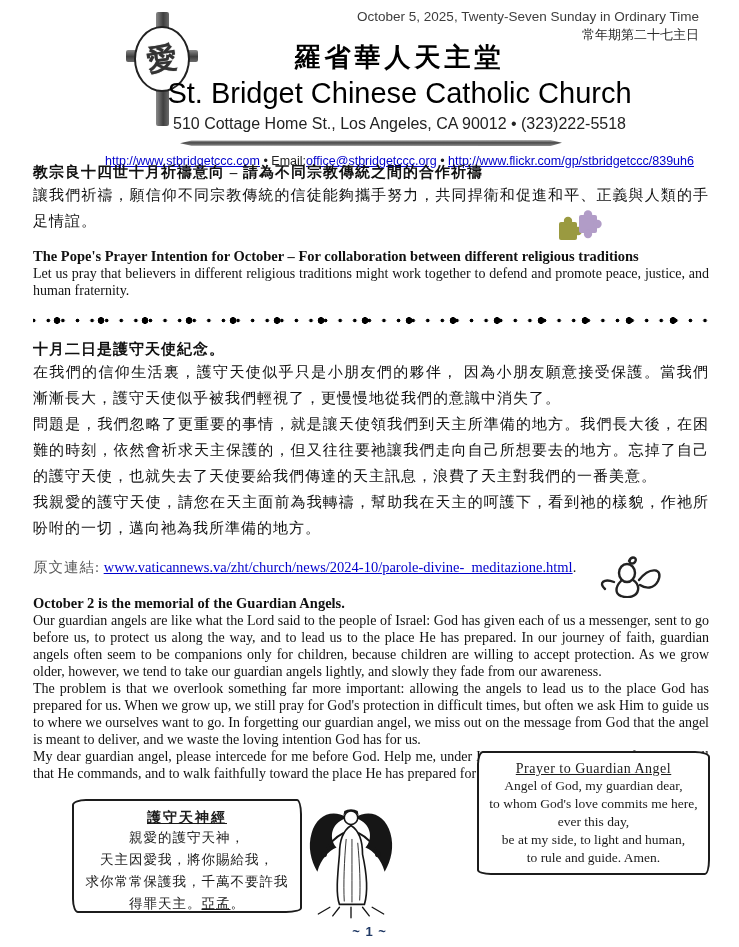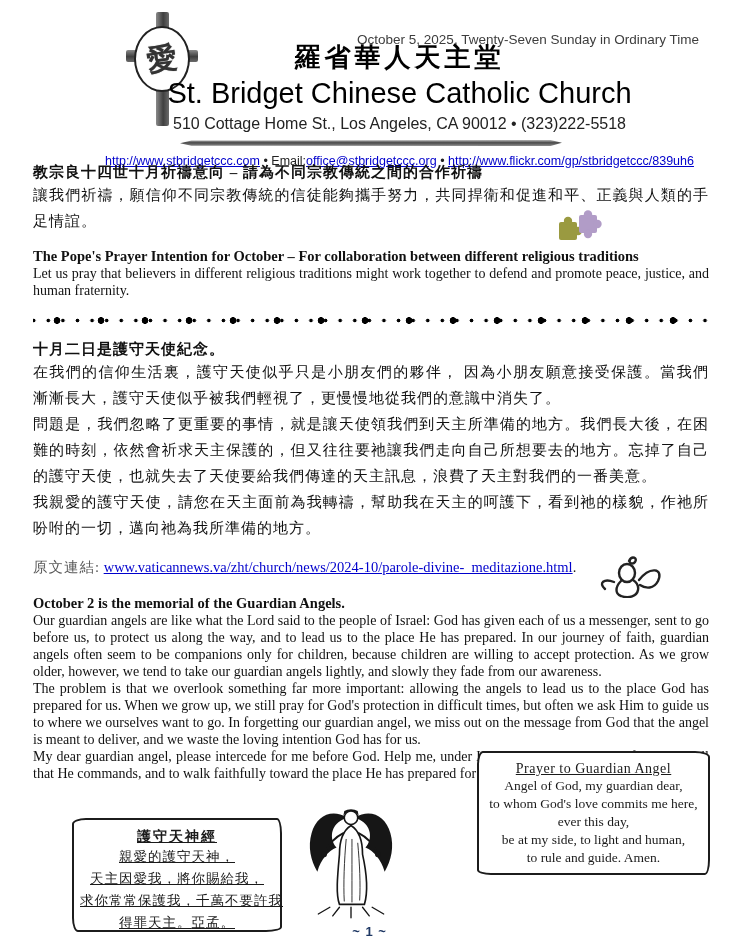--- a/index.html
+++ b/index.html
@@ -3,21 +3,21 @@
 <meta charset="utf-8">
 <style>
   * { margin:0; padding:0; box-sizing:border-box; }
   html,body { background:#fff; }
   body {
     width:739px; height:947px; position:relative; overflow:hidden;
     font-family:"Liberation Serif", serif; color:#1a1a1a;
   }
   
   .date-block { position:absolute; top:8px; right:40px; text-align:right;
-    font-family:"Liberation Sans", sans-serif; color:#3d3d3d; font-size:13.5px; line-height:18px;margin-top:23px; }
+    font-family:"Liberation Sans", sans-serif; color:#3d3d3d; font-size:13.5px; line-height:18px; }
   .date-zh { font-family:"Liberation Serif", serif; font-size:13px; color:#2b2b2b; }
 
   .logo { position:absolute; left:116px; top:12px; width:92px; height:116px; }
   .cross-v { position:absolute; left:40px; top:0; width:13px; height:114px;
     background:linear-gradient(to right,#8a8a8a,#3f3f3f 55%,#6b6b6b); border-radius:2px; }
   .cross-h { position:absolute; left:10px; top:38px; width:72px; height:12px;
     background:linear-gradient(to bottom,#8a8a8a,#3f3f3f 55%,#6b6b6b); border-radius:2px; }
   .medallion { position:absolute; left:18px; top:14px; width:56px; height:66px;
     background:#fff; border:2px solid #222; border-radius:50%;
     display:flex; align-items:center; justify-content:center; }
@@ -55,40 +55,41 @@
   .puzzle { position:absolute; left:556px; top:209px; width:46px; height:38px; }
 
   .src-line { margin-top:17px; font-size:14.5px; }
   .src-label { color:#595959; letter-spacing:1px; }
 
   .angel-doodle { position:absolute; left:592px; top:554px; width:74px; height:44px; }
 
   
   .box { position:absolute; border:2px solid #1c1c1c; background:#fff; text-align:center;
     padding:8px 6px 10px 6px; }
-  .box-zh { left:72px; top:818px; width:210px; height:114px;
-    border-radius:14px 5px 16px 6px / 6px 15px 5px 14px;text-decoration:underline; }
+  .box-zh { left:72px; top:799px; width:230px; height:114px;
+    border-radius:14px 5px 16px 6px / 6px 15px 5px 14px; }
   .box-zh .t { font-size:14px; font-weight:bold; letter-spacing:2px; text-decoration:underline; }
   .box-zh .l { font-size:13.5px; line-height:22px; letter-spacing:1px; white-space:nowrap; }
   .box-en { left:477px; top:751px; width:233px; height:124px;
     border-radius:6px 15px 5px 14px / 14px 6px 15px 5px; }
   .box-en .t { font-size:14px; text-decoration:underline; letter-spacing:.5px; }
   .box-en .l { font-size:13.5px; line-height:18px; white-space:nowrap; }
   .amen { text-decoration:underline; }
 
   .angel-img { position:absolute; left:301px; top:802px; width:100px; height:122px; }
 
   .footer { position:absolute; left:0; right:0; top:924px; text-align:center;
     font-family:"Liberation Sans", sans-serif; font-size:13px; color:#1F3864; font-weight:bold; letter-spacing:1px; }
 </style>
 </head>
 <body>
 
 <div class="date-block">
   <div>October 5, 2025, Twenty-Seven Sunday in Ordinary Time</div>
+  <div class="date-zh">常年期第二十七主日</div>
 </div>
 
 <div class="logo">
   <div class="cross-v"></div>
   <div class="cross-h"></div>
   <div class="medallion">
     <span>愛</span>
   </div>
 </div>
 

